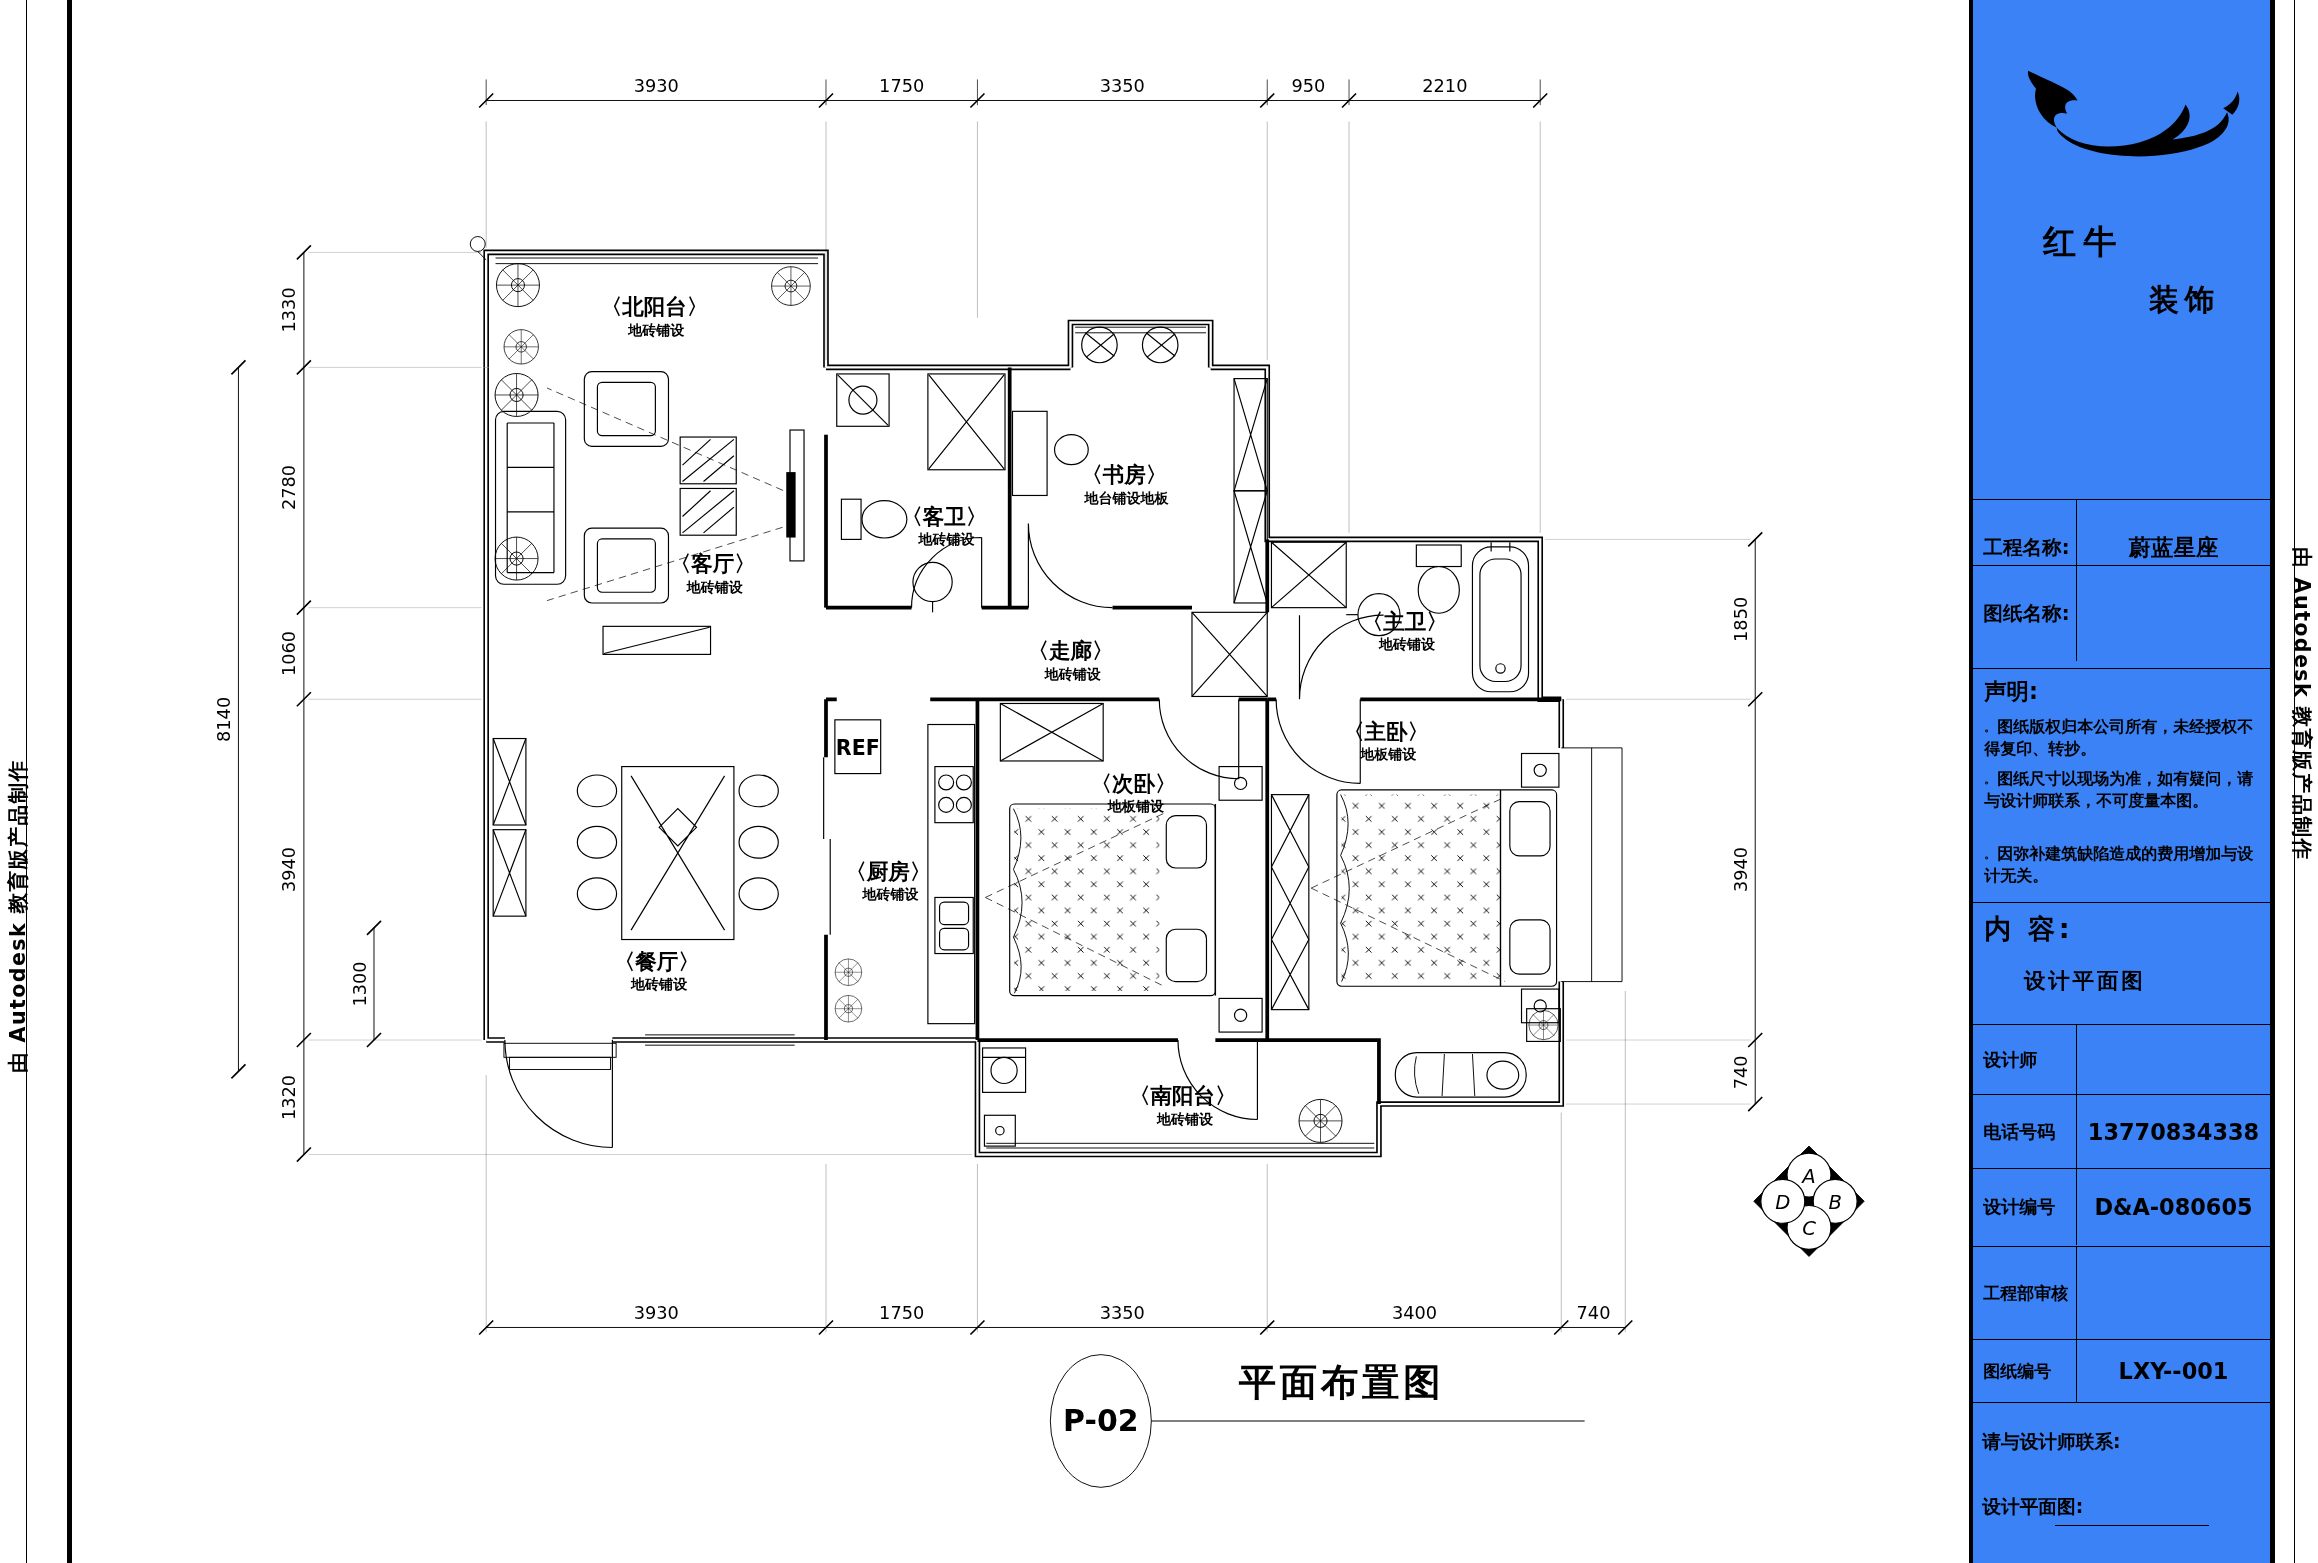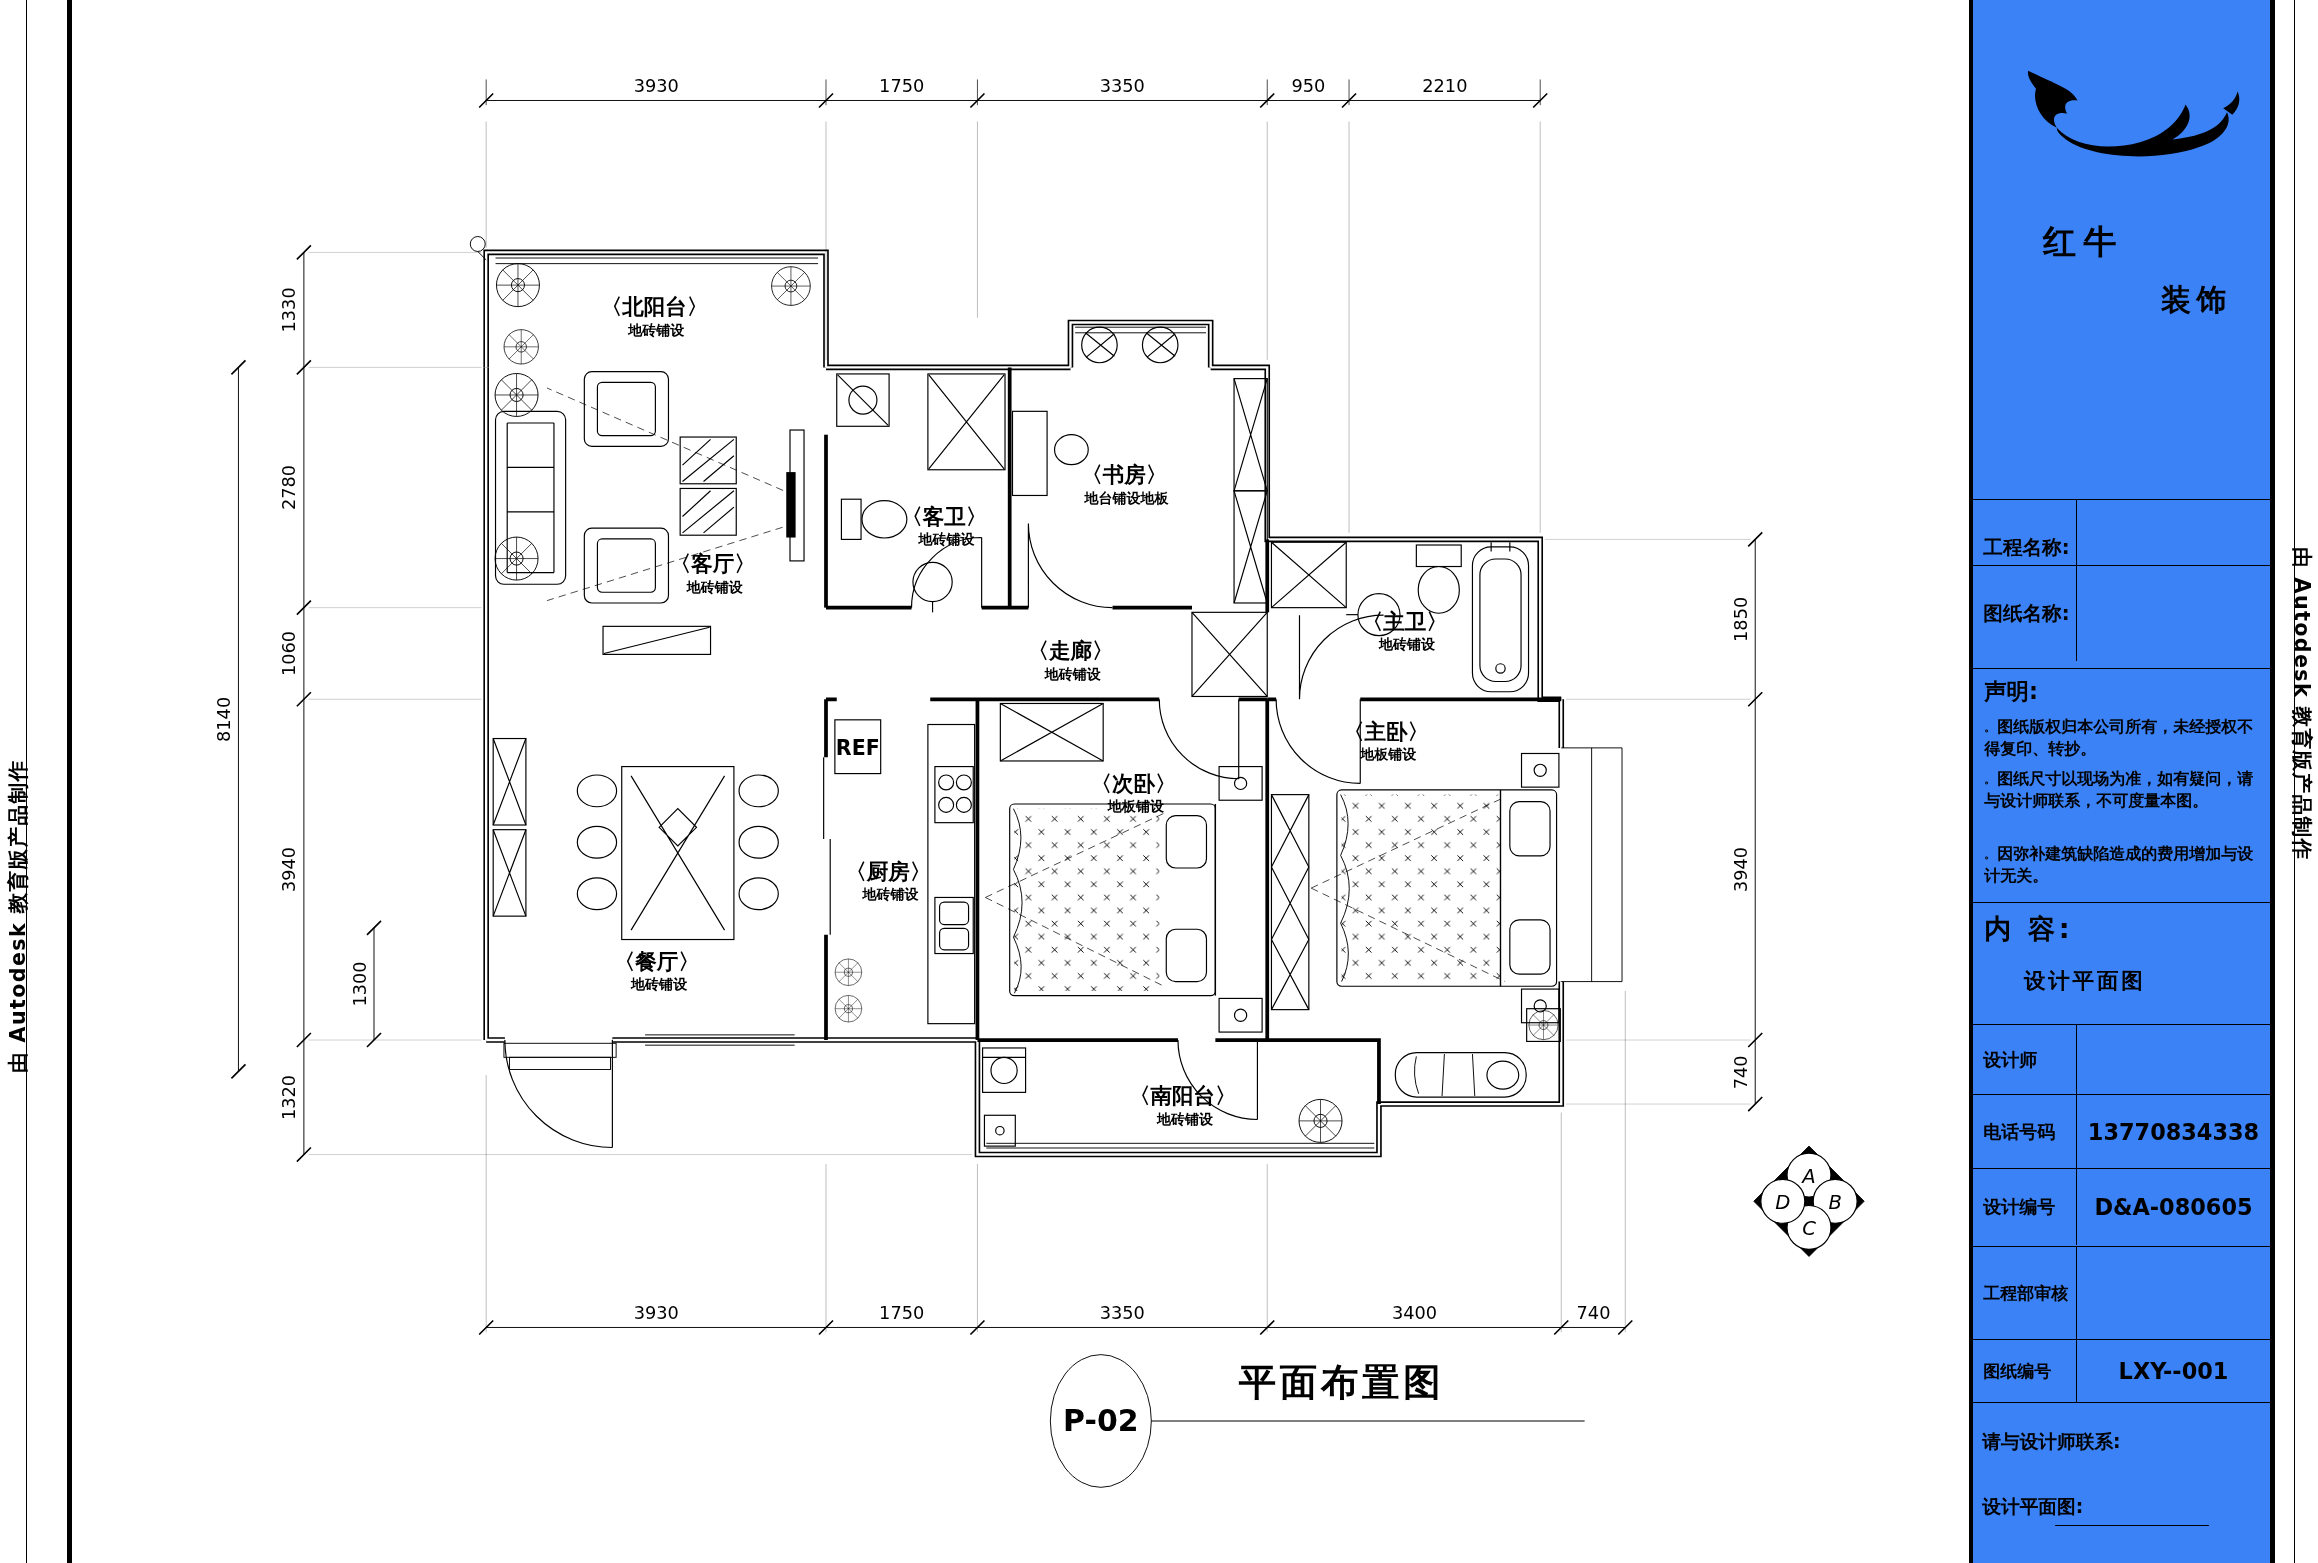--- a/index.html
+++ b/index.html
@@ -395,26 +395,27 @@
 
   <div class="tblock">
 
     <div class="trow" style="top:0;height:390px;border-top:none;">
       <svg style="position:absolute;left:37px;top:61px;" width="234" height="122" viewBox="0 0 360 170">
         <path d="M28 6 C66 26 94 32 104 52 C88 50 80 58 88 72 C70 68 62 78 72 94 C46 82 34 54 40 34 C30 22 26 12 28 6 Z" fill="#000"></path>
         <path d="M72 94 C96 122 150 130 200 116 C238 105 260 84 270 58 C284 76 274 98 250 112 C302 106 324 92 334 70 C344 92 322 114 290 124 C228 146 128 142 86 112 C76 104 72 100 72 94 Z" fill="#000"></path>
         <path d="M328 64 C340 58 348 48 350 38 C356 50 352 64 342 74 Z" fill="#000"></path>
       </svg>
       <span class="brand1" style="left:70px;top:220px;">红牛</span>
-      <span class="brand2" style="left:188px;top:280px;">装饰</span>
+      <span class="brand2" style="left:176px;top:280px;">装饰</span>
     </div>
 
 
     <div class="trow" style="top:499px;height:96px;">
       <div class="tlabel div">工程名称:</div>
+      <div class="tvalue" style="font-family:'DejaVu Serif','Liberation Serif',serif;">蔚蓝星座</div>
     </div>
 
     <div class="trow" style="top:565px;height:96px;">
       <div class="tlabel div">图纸名称:</div>
       <div class="tvalue"></div>
     </div>
 
     <div class="trow" style="top:668px;height:234px;">
       <div style="position:absolute;left:11.2px;top:6.5px;font-size:22.4px;font-weight:bold;">声明:</div>
       <div class="stmt" style="top:47px;"><span class="b">。</span><span>图纸版权归本公司所有，未经授权不得复印、转抄。</span></div>

